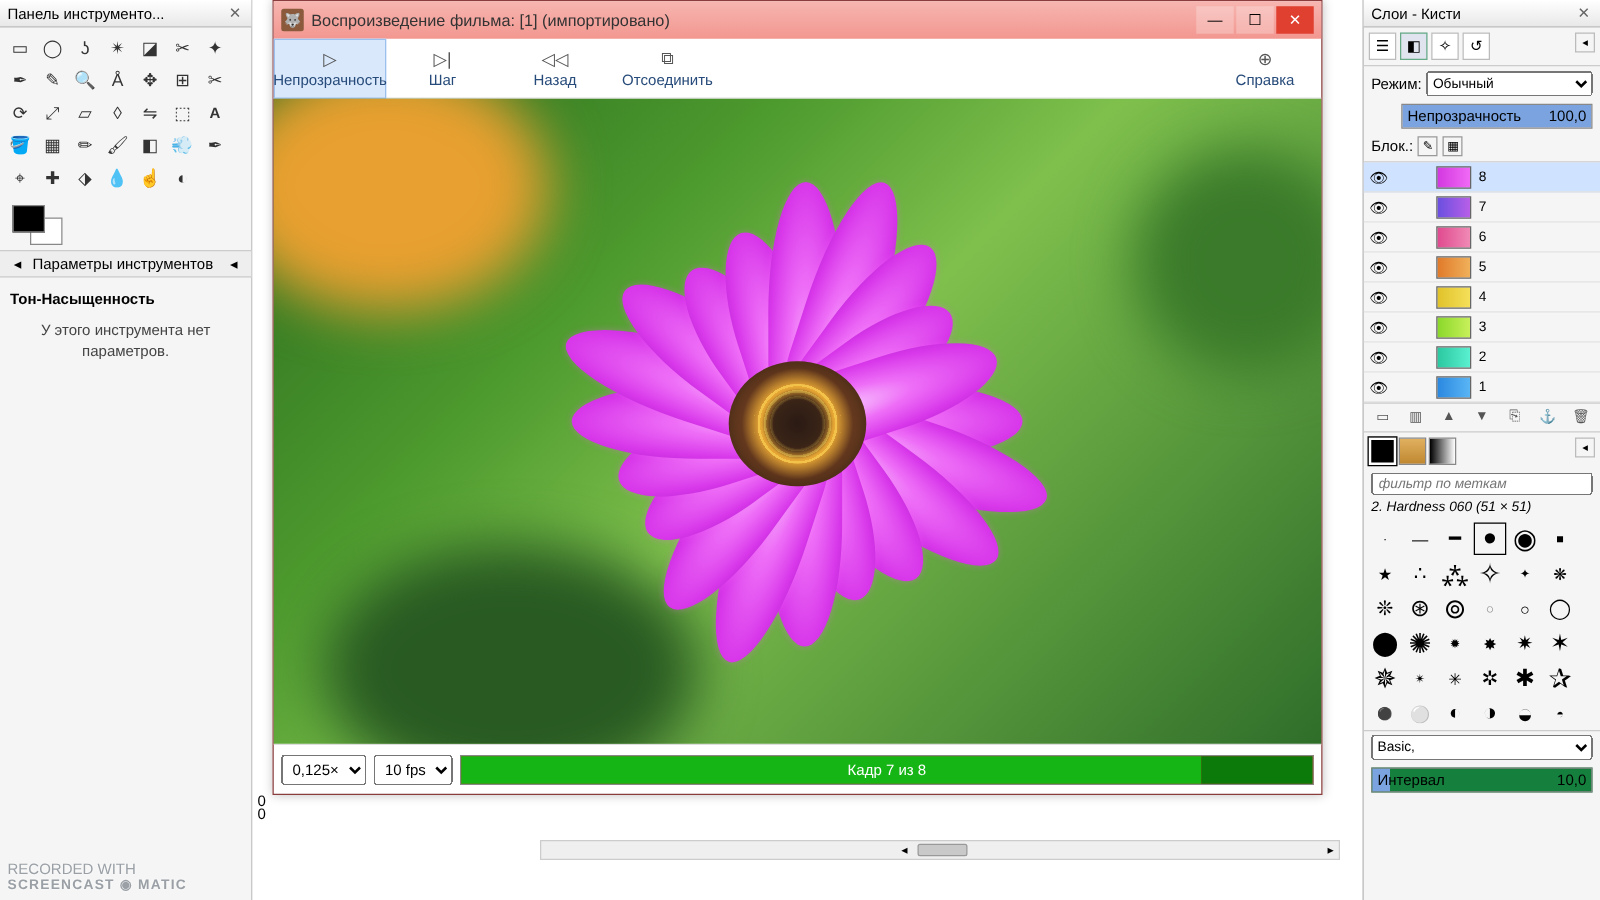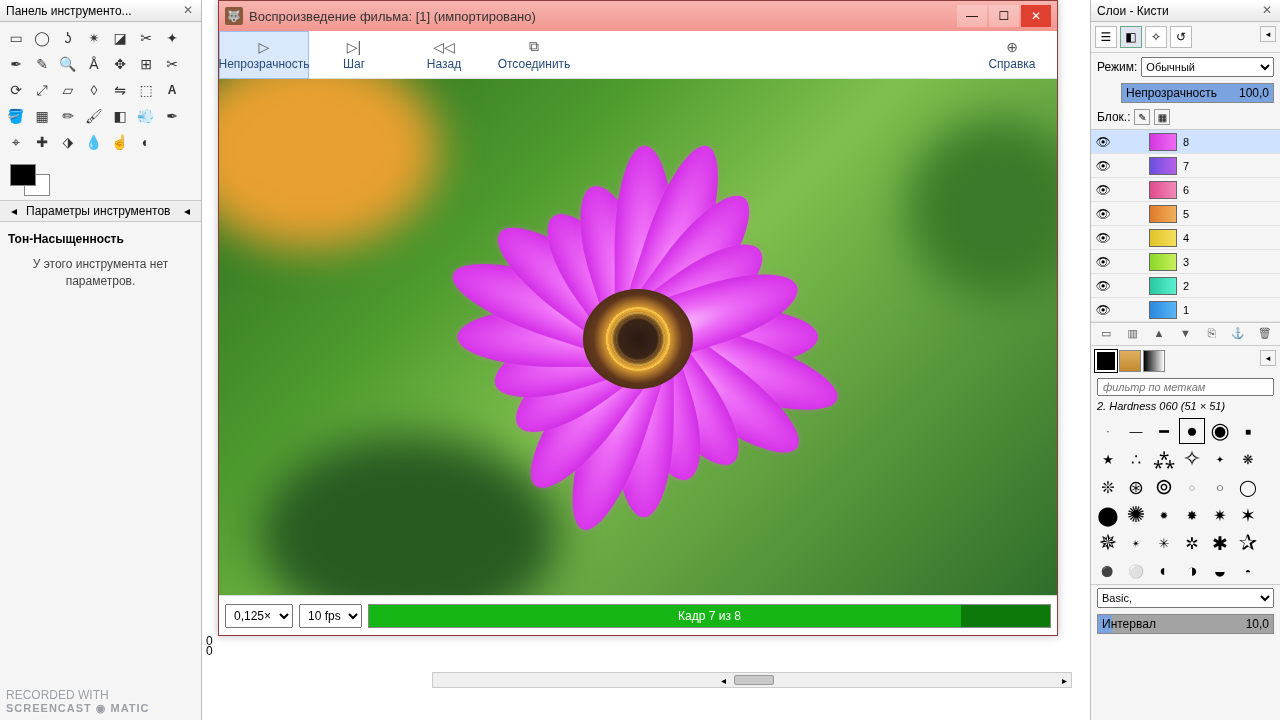--- a/index.html
+++ b/index.html
@@ -46,21 +46,21 @@
 .brush-sw { width:22px; height:22px; border:1px solid #888; }
 .brush-filter { padding:2px 6px; }
 .brush-filter input { width:100%; height:18px; font-size:11px; font-style:italic; color:#888; padding:0 4px;}
 .brush-name { padding:2px 6px; font-style:italic; font-size:11px; }
 .brush-grid { display:flex; flex-wrap:wrap; padding:4px; gap:2px; overflow:hidden; height:170px;}
 .brush-cell { width:26px; height:26px; border:1px solid transparent; display:flex; align-items:center; justify-content:center; }
 .brush-cell.sel { border:1px solid #000; }
 .basic-row { padding:3px 6px; border-top:1px solid #ccc; }
 .basic-row select { width:100%; height:20px; font-size:11px;}
 .interval-row { display:flex; padding:3px 6px; }
-.interval-bar { flex:1; height:20px; border:1px solid #888; display:flex; align-items:center; justify-content:space-between; padding:0 4px; font-size:11px; position:relative; background:#a3a3a3;}
+.interval-bar { flex:1; height:20px; border:1px solid #888; display:flex; align-items:center; justify-content:space-between; padding:0 4px; font-size:11px; position:relative; background:#15803d;}
 .interval-bar::before { content:""; position:absolute; left:0; top:0; bottom:0; width:8%; background:#7aa3e0; }
 .interval-bar span { position:relative; }
 
 
 .canvas-area { position:absolute; left:202px; right:190px; top:0; bottom:0; background:#fff; }
 .hscroll { position:absolute; left:230px; right:18px; bottom:32px; height:16px; background:#efefef; border:1px solid #ccc; display:flex; align-items:center;}
 .hscroll .thumb{ width:40px; height:10px; background:#c9c9c9; border:1px solid #999; border-radius:2px; margin-left:4px;}
 .hscroll .arrow { margin-left:auto; padding:0 4px; font-size:10px;}
 .status-bar { position:absolute; left:0; right:0; bottom:0; height:30px; background:#f2f2f2; border-top:1px solid #ccc; display:flex; align-items:center; gap:6px; padding:0 8px; font-size:12px;}
 .status-bar .field { border:1px solid #bbb; background:#fff; padding:1px 6px; height:20px; display:flex; align-items:center;}

